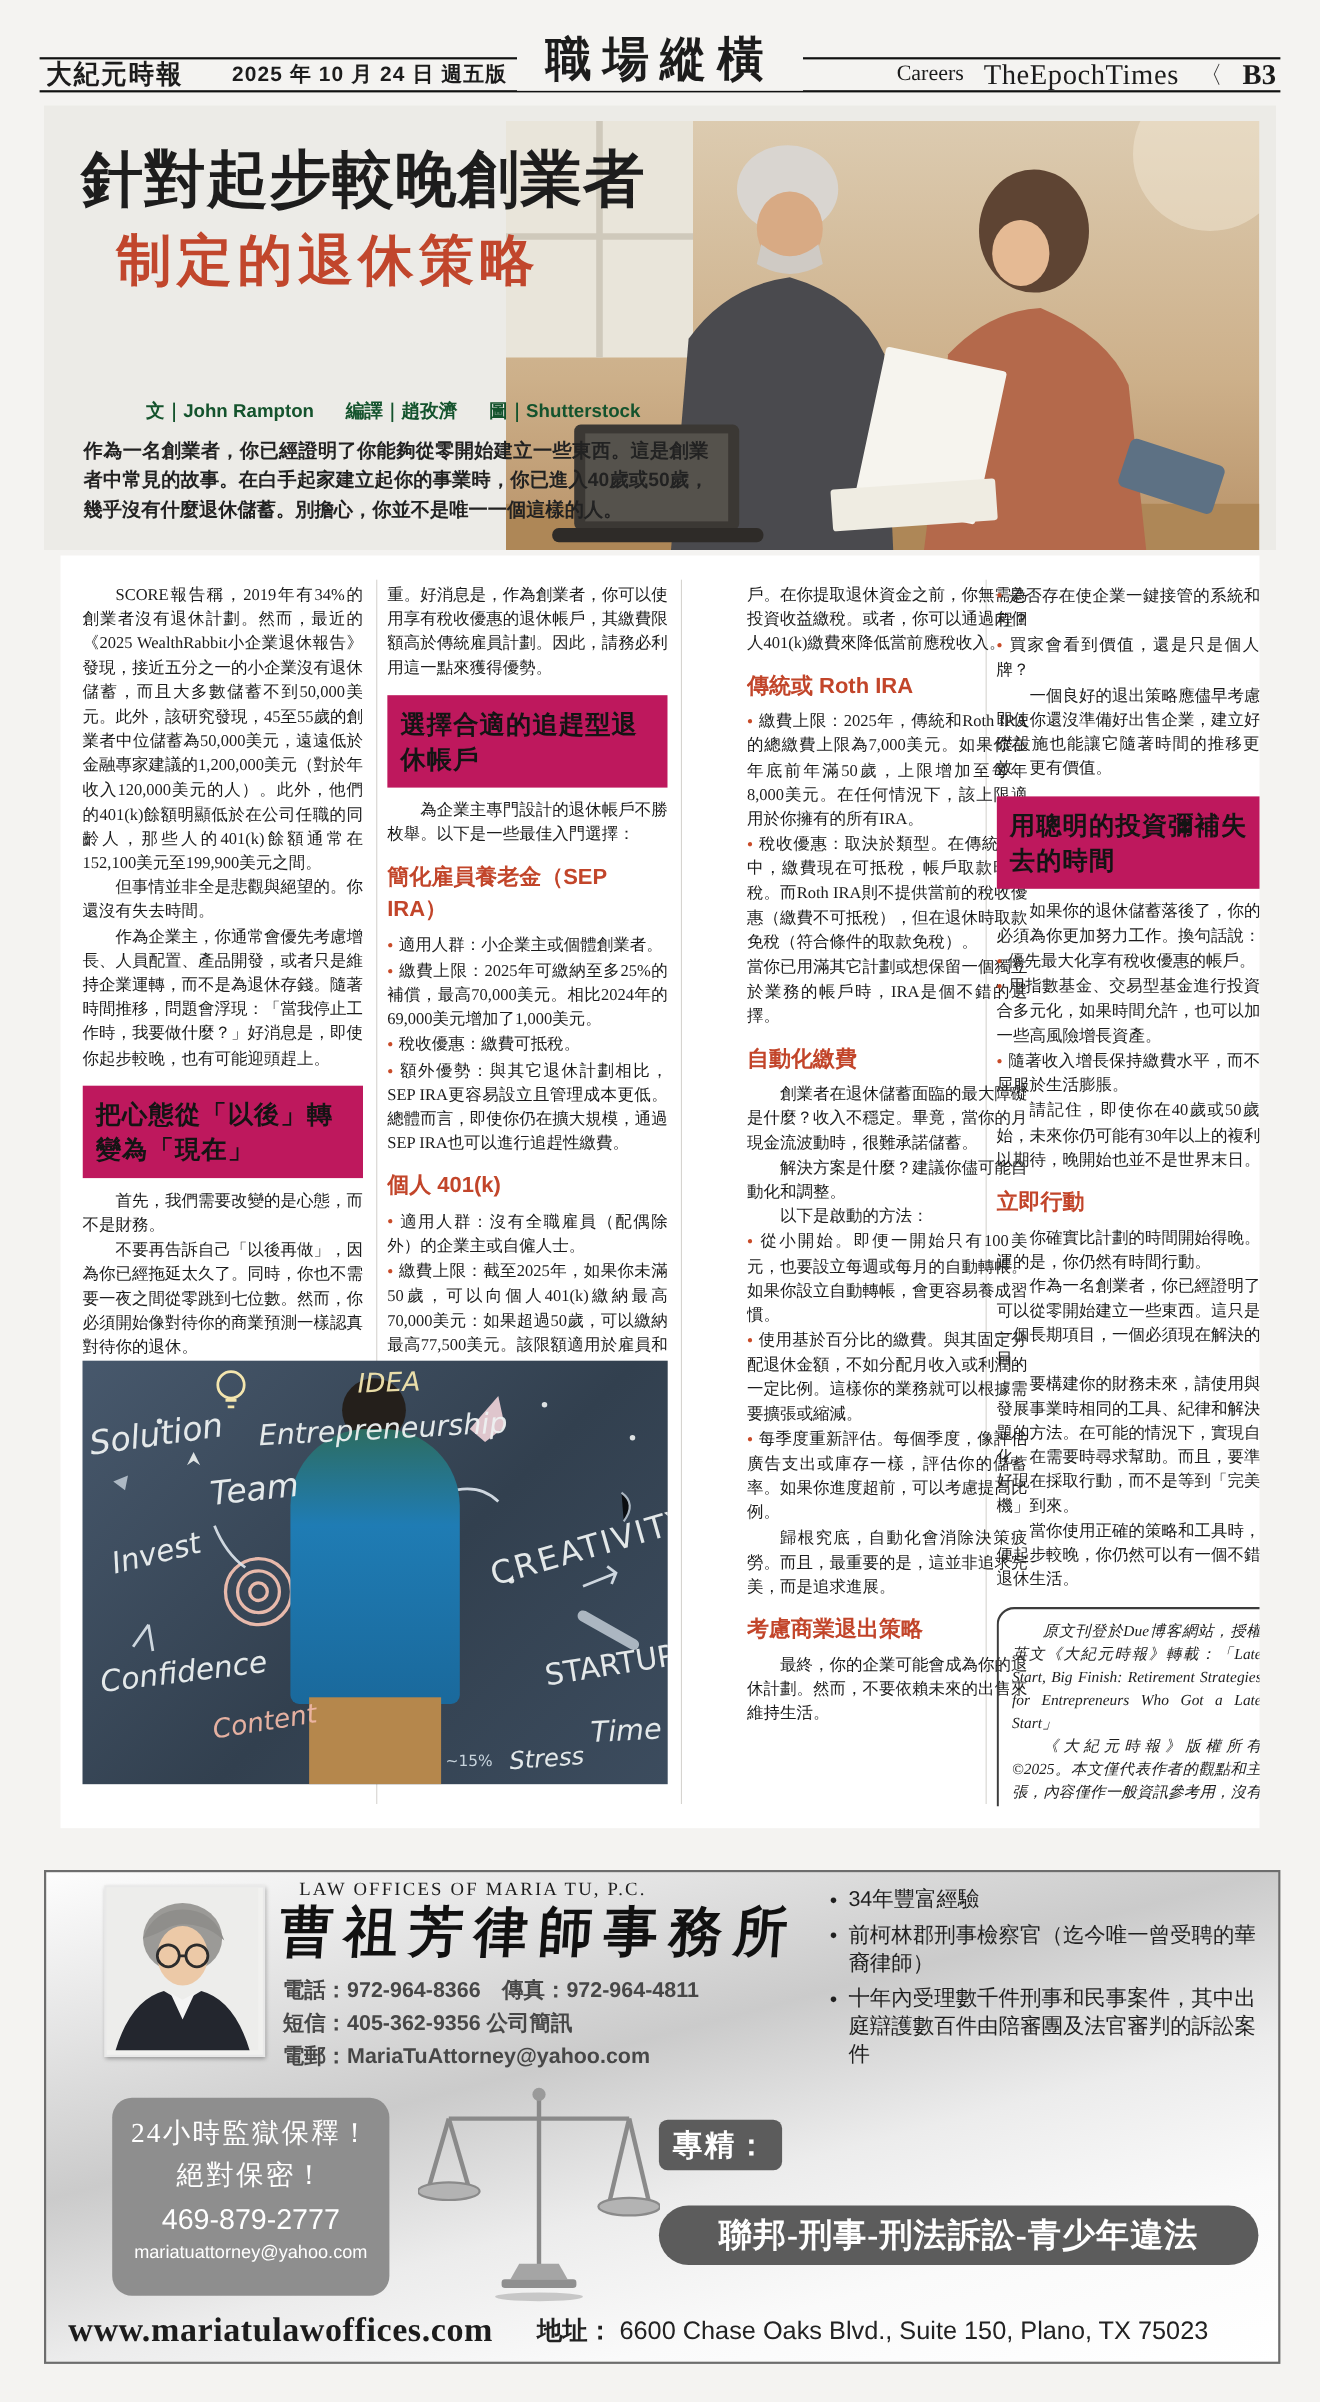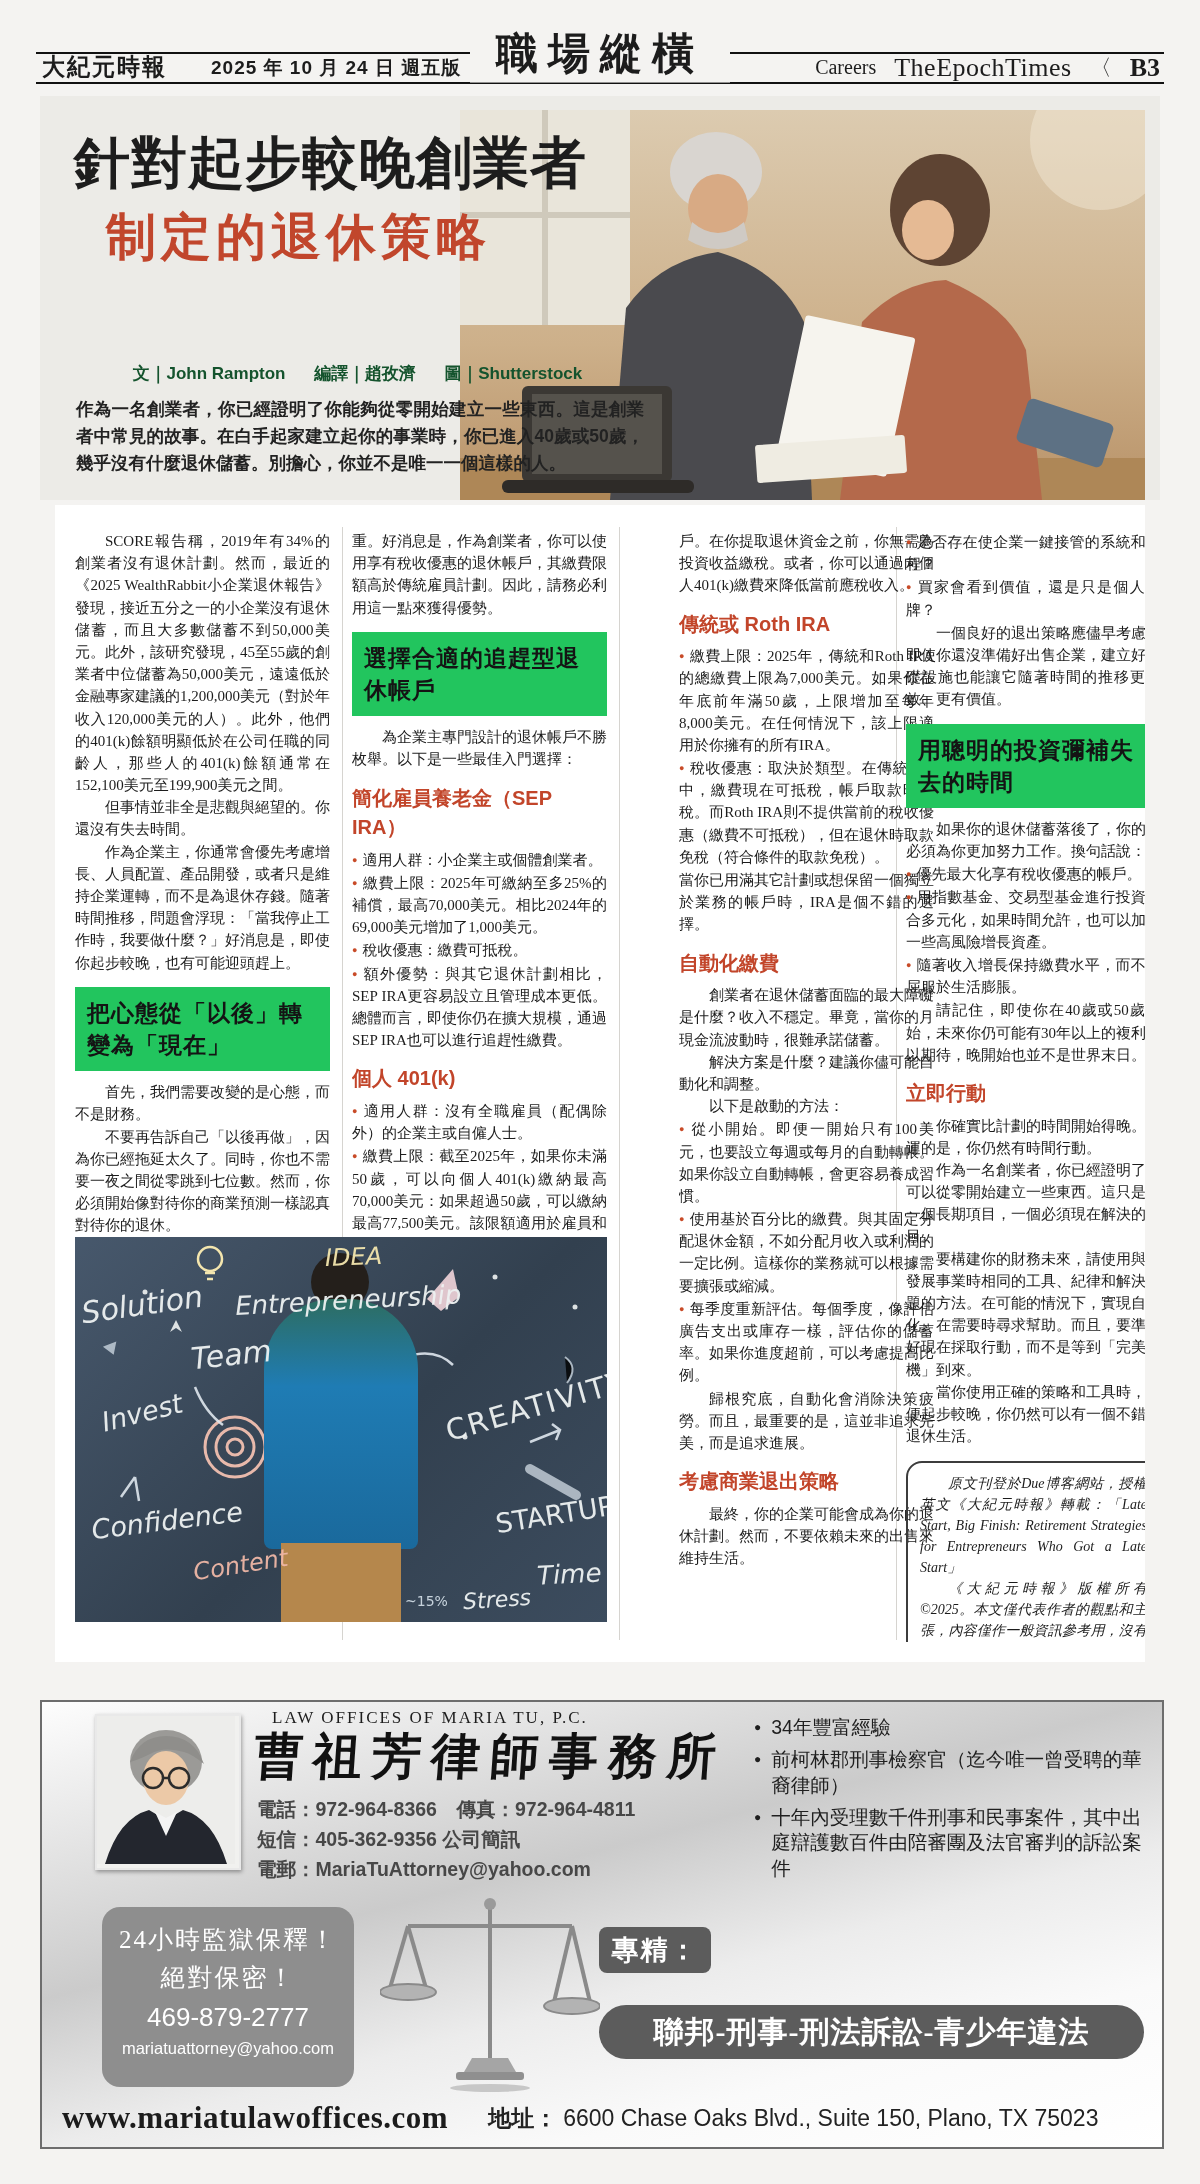--- a/index.html
+++ b/index.html
@@ -38,21 +38,21 @@
   .panel{position:absolute;left:55px;top:505px;width:1090px;height:1157px;background:#ffffff;overflow:hidden;}
   .colrule{position:absolute;top:22px;bottom:22px;width:1px;background:#d6d4d0;}
   .cr1{left:287px;} .cr2{left:564px;} .cr3{left:841px;}
   .col{position:absolute;top:25px;width:255px;overflow:hidden;font-size:15px;line-height:1.48;text-align:justify;}
   .col1{left:20px;height:702px;} .col2{left:297px;height:702px;}
   .col3{left:576px;height:1112px;margin-left:48px;} .col4{left:851px;height:1112px;}
   .col .p{text-indent:2em;margin:0;}
   .col .p0{margin:0;}
   .col .li{margin:1px 0;}
   .col .li::before{content:"●";color:#c84b28;font-size:9px;vertical-align:2px;margin-right:5px;}
-  .col .h2{background:#22c55e;font-family:"Liberation Sans","DejaVu Sans",sans-serif;font-weight:900;
+  .col .h2{background:#be185d;font-family:"Liberation Sans","DejaVu Sans",sans-serif;font-weight:900;
            font-size:23px;line-height:1.4;padding:10px 12px;margin:13px 0 10px;color:#141414;text-align:left;letter-spacing:1px;}
   .col .h3{color:#c2452a;font-family:"Liberation Sans","DejaVu Sans",sans-serif;font-weight:900;
            font-size:20px;margin:13px 0 6px;text-align:left;}
   .note{border:2px solid #3c3c3c;border-radius:16px;padding:10px 12px;margin-top:14px;
         font-style:italic;font-size:14px;line-height:1.5;}
   .note p{margin:0;text-indent:2em;}
 
   
   .chalk{position:absolute;left:20px;top:732px;width:532px;height:385px;overflow:hidden;
          background:linear-gradient(135deg,#47586c 0%,#32404f 55%,#3c4c5e 100%);}

